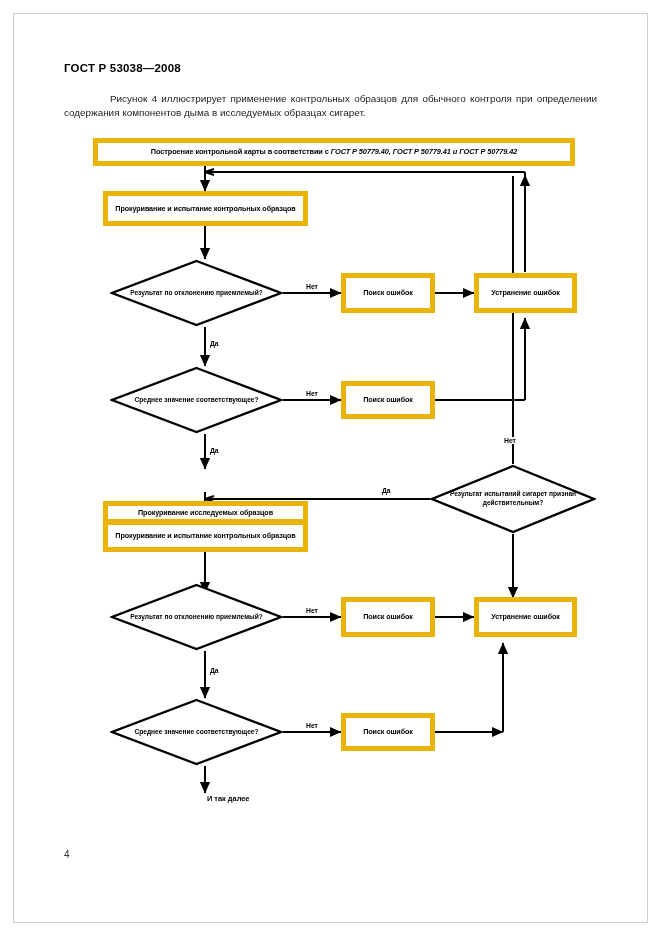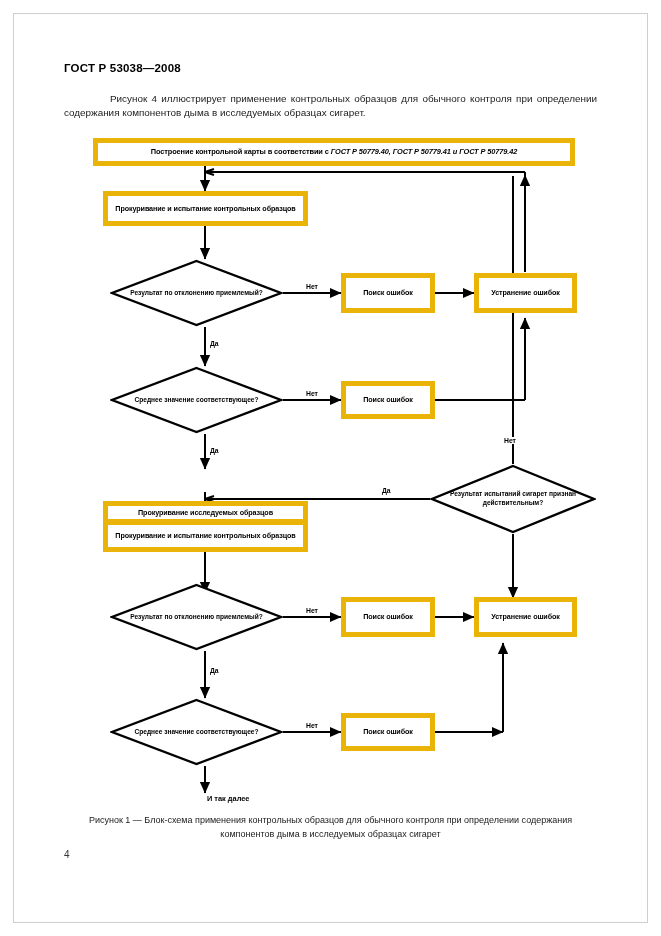--- a/index.html
+++ b/index.html
@@ -214,20 +214,16 @@
     <div class="edge-label" style="left:305px;top:390px;">Нет</div>
     <div class="edge-label" style="left:209px;top:447px;">Да</div>
     <div class="edge-label" style="left:381px;top:487px;">Да</div>
     <div class="edge-label" style="left:503px;top:437px;">Нет</div>
     <div class="edge-label" style="left:305px;top:607px;">Нет</div>
     <div class="edge-label" style="left:209px;top:667px;">Да</div>
     <div class="edge-label" style="left:305px;top:722px;">Нет</div>
 
   </div>
 
-  <div class="caption">
-    <span>Рисунок 1 — Блок-схема применения контрольных образцов для обычного контроля при определении</span>
-    <span>содержания компонентов дыма в исследуемых образцах сигарет</span>
-  </div>
 
   <div class="page-num">4</div>
 
 </div>
 
 </body></html>

